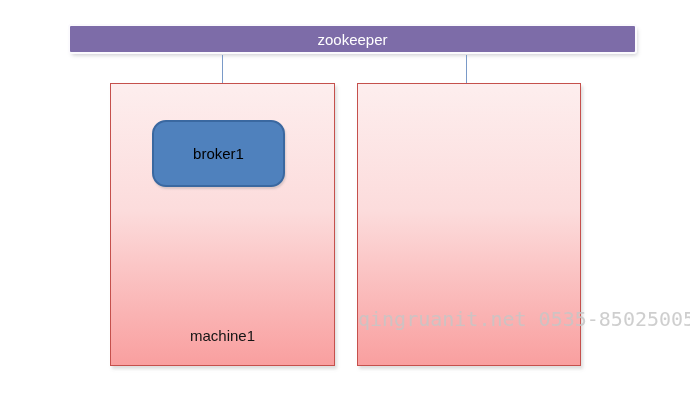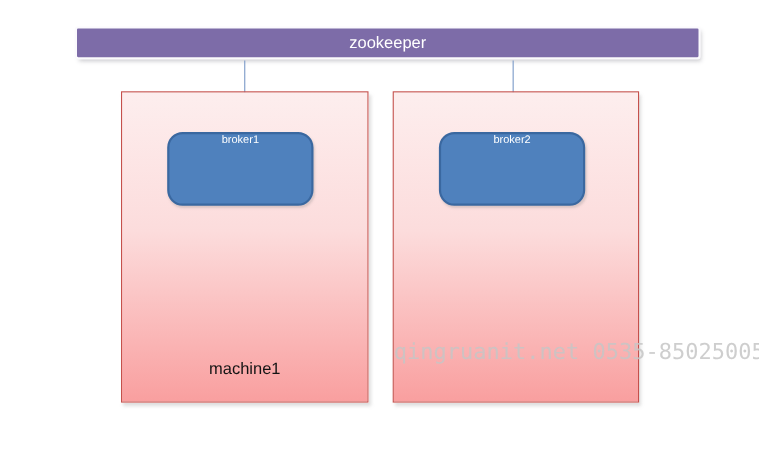--- a/index.html
+++ b/index.html
@@ -40,22 +40,22 @@
   }
   .machine-1 { left: 110px; width: 223px; }
   .machine-2 { left: 357px; width: 222px; }
   .broker {
     position: absolute;
     left: 41px; width: 133px; height: 67px;
     background: var(--broker-fill, #4f81bd);
     border: 2px solid var(--broker-border, #3a68a0);
     border-radius: 14px;
     box-sizing: border-box;
-    display: flex; align-items: flex-start; justify-content: center;
-    color: #ffffff; font-size: 10px;
+    display: flex; align-items: center; justify-content: center;
+    color: #000000; font-size: 15px;
     box-shadow: 1px 2px 2px rgba(120,120,120,0.25);
   }
   .broker-top { top: 36px; }
   .broker-bottom { top: 129px; height: 70px; }
   .machine-label {
     position: absolute;
     left: 0; right: 0; bottom: 21px;
     text-align: center;
     font-size: 15px;
     color: #141414;
@@ -85,20 +85,17 @@
   <div class="connector conn-2"></div>
 
   <div class="machine machine-1">
     <div class="broker broker-top">
       <span>broker1</span>
     </div>
     <div class="machine-label">machine1</div>
   </div>
 
   <div class="machine machine-2">
-    <div class="broker broker-top">
-      <span>broker2</span>
-    </div>
   </div>
 
   <div class="watermark">qingruanit.net 0535-85025005</div>
 
 </div>
 
 </body></html>

